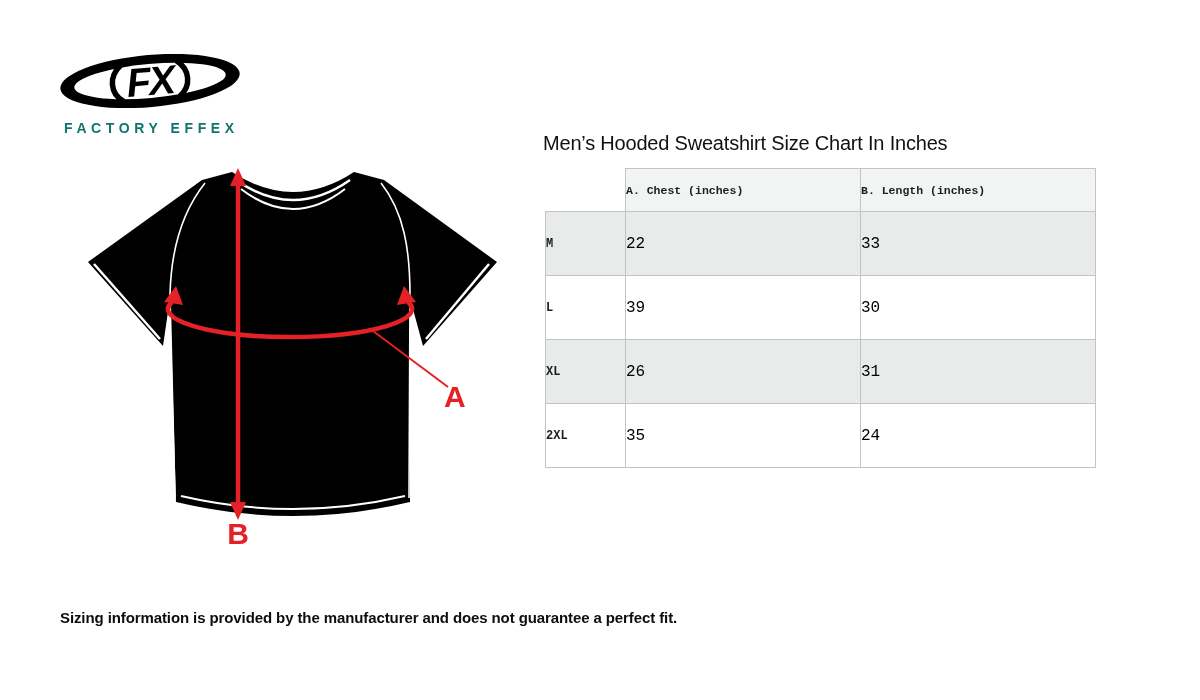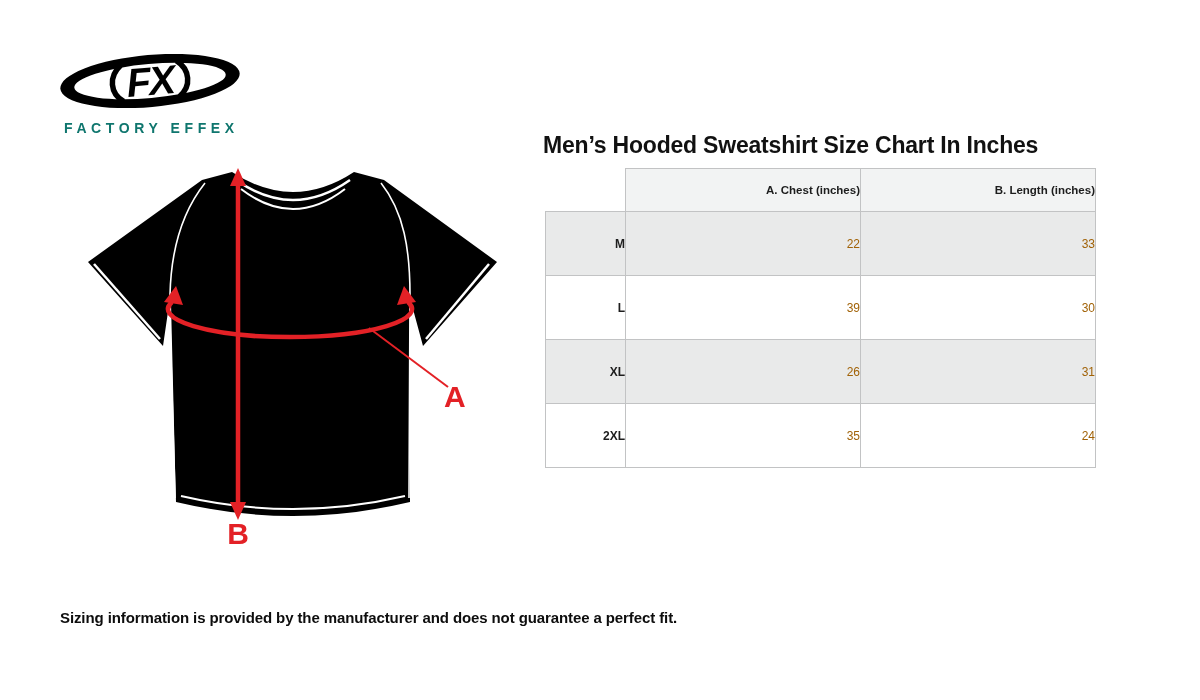--- a/index.html
+++ b/index.html
@@ -14,37 +14,37 @@
     font-size: 14px; font-weight: 700; letter-spacing: 4.6px;
     color: #0f766e; white-space: nowrap;
   }
 
   
   .diagram { position: absolute; left: 60px; top: 150px; width: 460px; height: 400px; }
 
   
   .chart-title {
     position: absolute; left: 543px; top: 132px;
-    font-size: 23px; font-weight: 700; letter-spacing: -0.2px; color: #111111;
+    font-size: 20px; font-weight: 400; letter-spacing: -0.2px; color: #111111;
   }
   table.size-table {
     position: absolute; left: 545px; top: 168px;
     border-collapse: collapse; table-layout: fixed;
   }
   .size-table td, .size-table th {
-    border: 1px solid #c2c3c4; text-align: right; vertical-align: middle;
-    font-family: Liberation Sans, sans-serif;
+    border: 1px solid #c2c3c4; text-align: left; vertical-align: middle;
+    font-family: Liberation Mono, monospace;
   }
   .size-table th.col-head {
     width: 235px; height: 43px; background: #f2f3f3;
     font-size: 11.5px; font-weight: 700; color: #1d1d1d;
   }
   .size-table th.corner { width: 80px; height: 43px; border: none; background: #ffffff; }
   .size-table td.size-cell { width: 80px; font-size: 12px; font-weight: 700; color: #1d1d1d; }
-  .size-table td.val-cell  { width: 235px; font-size: 12px; font-weight: 400; color: #a16207; }
+  .size-table td.val-cell  { width: 235px; font-size: 16px; font-weight: 400; color: #000000; }
   .size-table tr.data-row { height: 64px; }
   .size-table tr.row-gray td { background: #e9eaea; }
   .size-table tr.row-white td { background: #ffffff; }
 
   
   .footnote {
     position: absolute; left: 60px; top: 611px;
     font-size: 15px; font-weight: 700; line-height: 14px;
     letter-spacing: -0.1px; color: #0d0d0d;
   }

